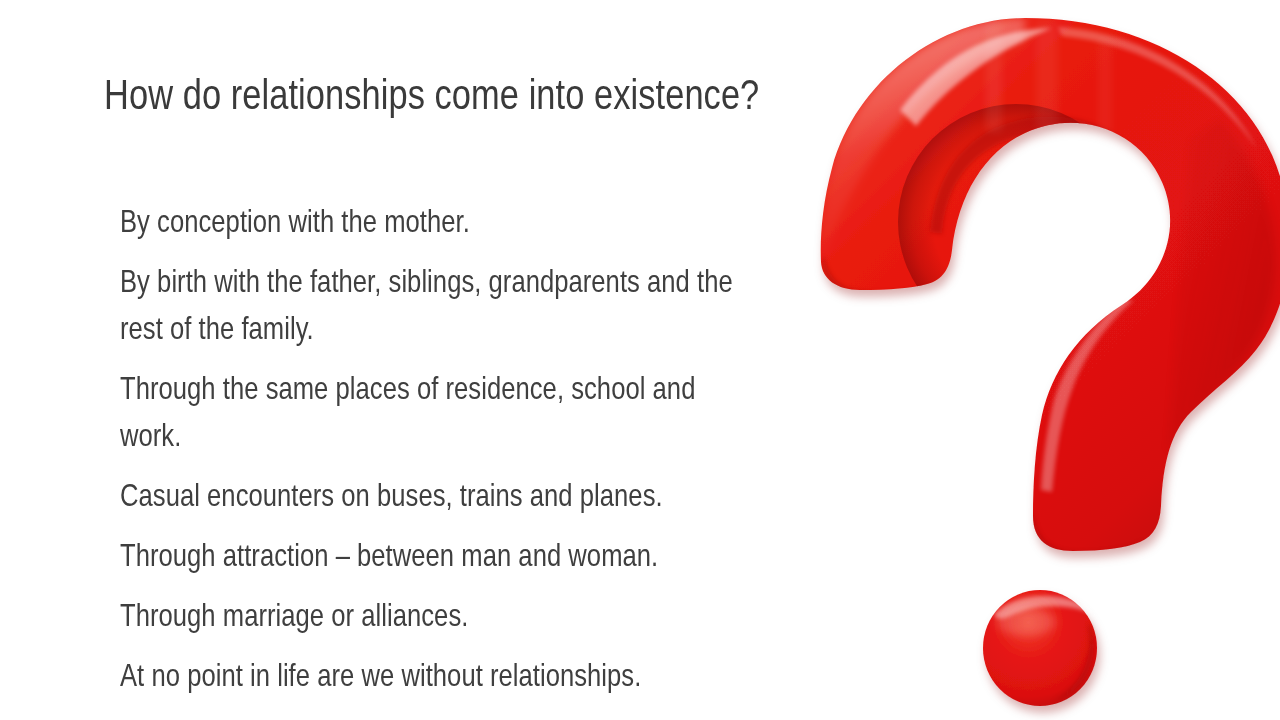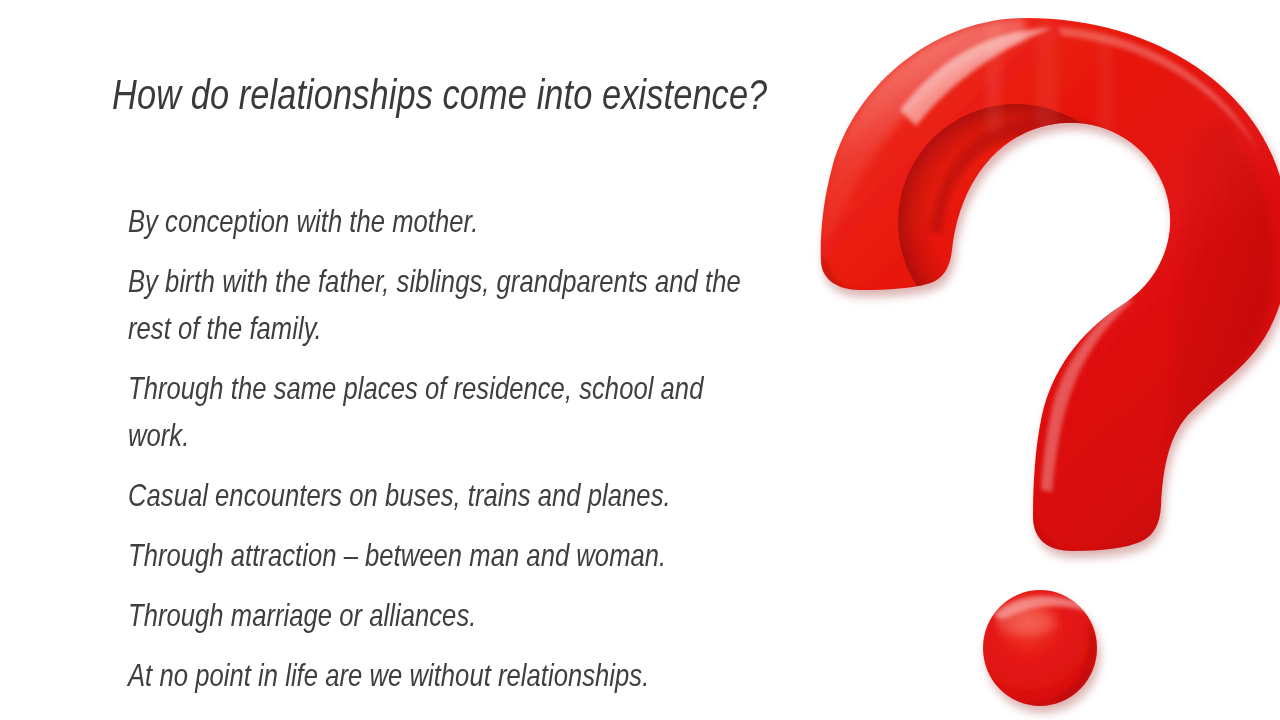--- a/index.html
+++ b/index.html
@@ -20,25 +20,24 @@
     position: relative;
     width: 1280px;
     height: 720px;
     background: #ffffff;
     overflow: hidden;
   }
 
   
   .text-column {
     position: absolute;
-    left: 112px;
+    left: 104px;
     top: 0;
     width: 700px;
     height: 720px;
-    font-style: italic;
   }
 
   .slide-title {
     position: absolute;
     left: 0;
     top: 69px;
     width: 700px;
     font-size: 43px;
     line-height: 50px;
     font-weight: 400;

